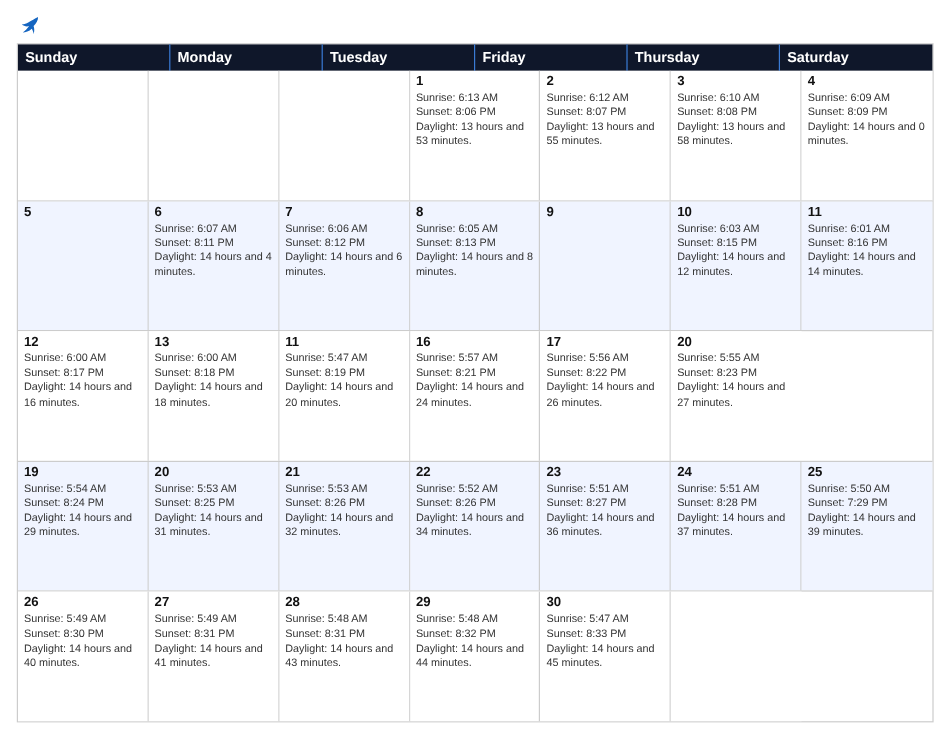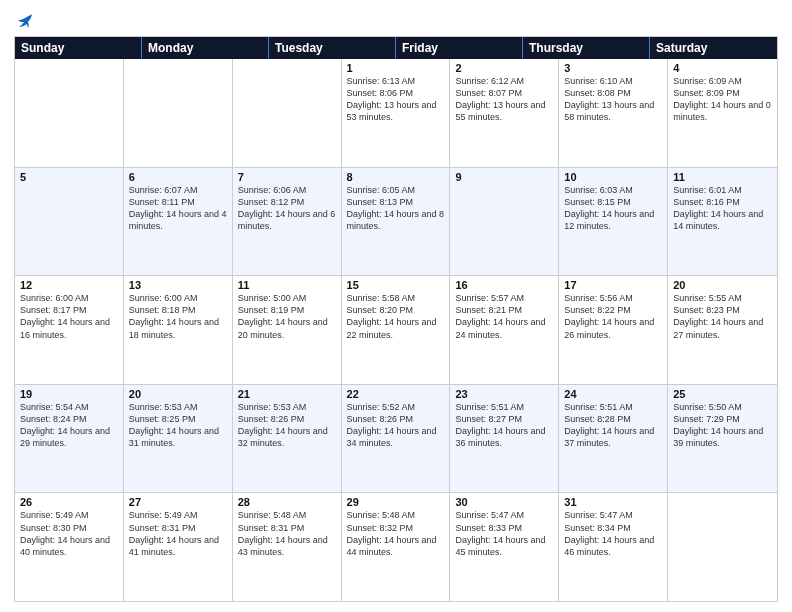--- a/index.html
+++ b/index.html
@@ -237,31 +237,24 @@
           </div>
           <div class="cal-cell">
             <div class="cell-date">13</div>
             <div class="cell-info">Sunrise: 6:00 AM
 Sunset: 8:18 PM
 Daylight: 14 hours
 and 18 minutes.</div>
           </div>
           <div class="cal-cell">
             <div class="cell-date">11</div>
-            <div class="cell-info">Sunrise: 5:00 AM
+            <div class="cell-info">Sunrise: 5:47 AM
 Sunset: 8:19 PM
 Daylight: 14 hours
 and 20 minutes.</div>
-          </div>
-          <div class="cal-cell">
-            <div class="cell-date">15</div>
-            <div class="cell-info">Sunrise: 5:58 AM
-Sunset: 8:20 PM
-Daylight: 14 hours
-and 22 minutes.</div>
           </div>
           <div class="cal-cell">
             <div class="cell-date">16</div>
             <div class="cell-info">Sunrise: 5:57 AM
 Sunset: 8:21 PM
 Daylight: 14 hours
 and 24 minutes.</div>
           </div>
           <div class="cal-cell">
             <div class="cell-date">17</div>
@@ -357,25 +350,18 @@
 Sunset: 8:32 PM
 Daylight: 14 hours
 and 44 minutes.</div>
           </div>
           <div class="cal-cell">
             <div class="cell-date">30</div>
             <div class="cell-info">Sunrise: 5:47 AM
 Sunset: 8:33 PM
 Daylight: 14 hours
 and 45 minutes.</div>
-          </div>
-          <div class="cal-cell">
-            <div class="cell-date">31</div>
-            <div class="cell-info">Sunrise: 5:47 AM
-Sunset: 8:34 PM
-Daylight: 14 hours
-and 46 minutes.</div>
           </div>
           <div class="cal-cell empty"></div>
         </div>
       </div>
   </div>
 </div>
 
 </body></html>

